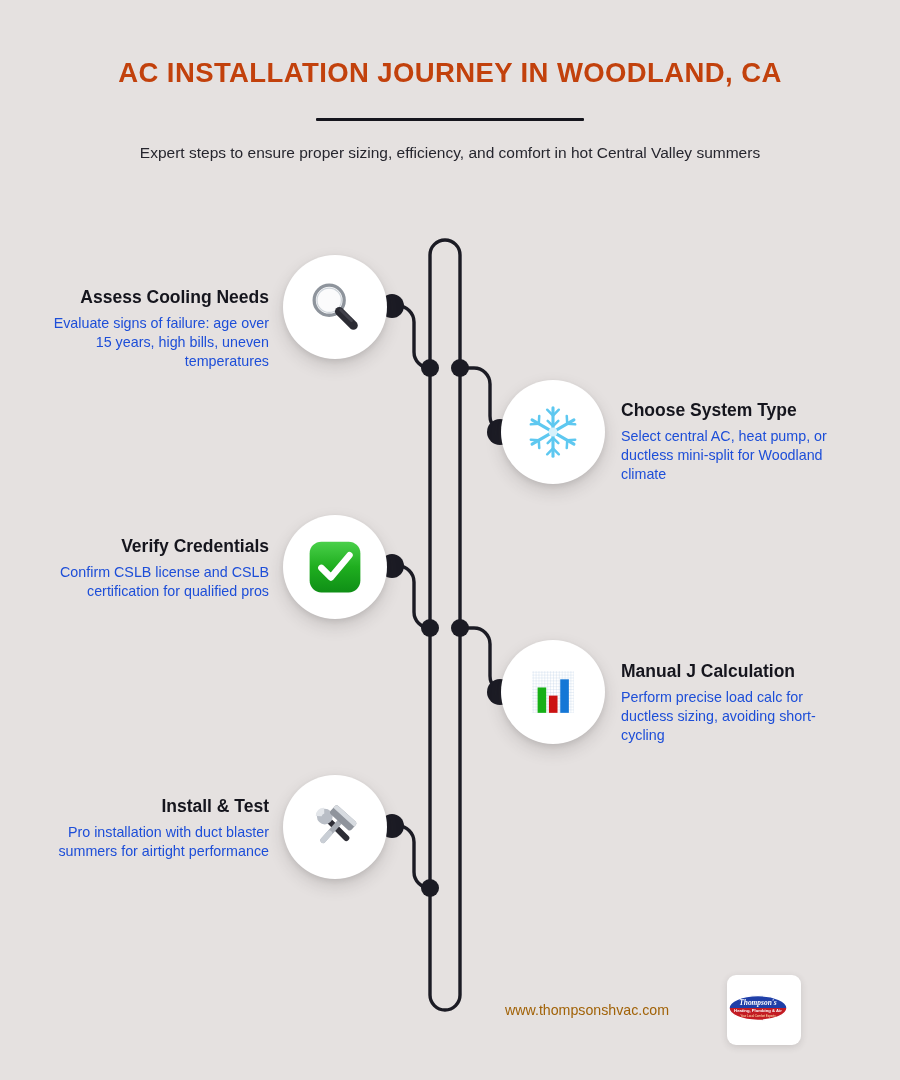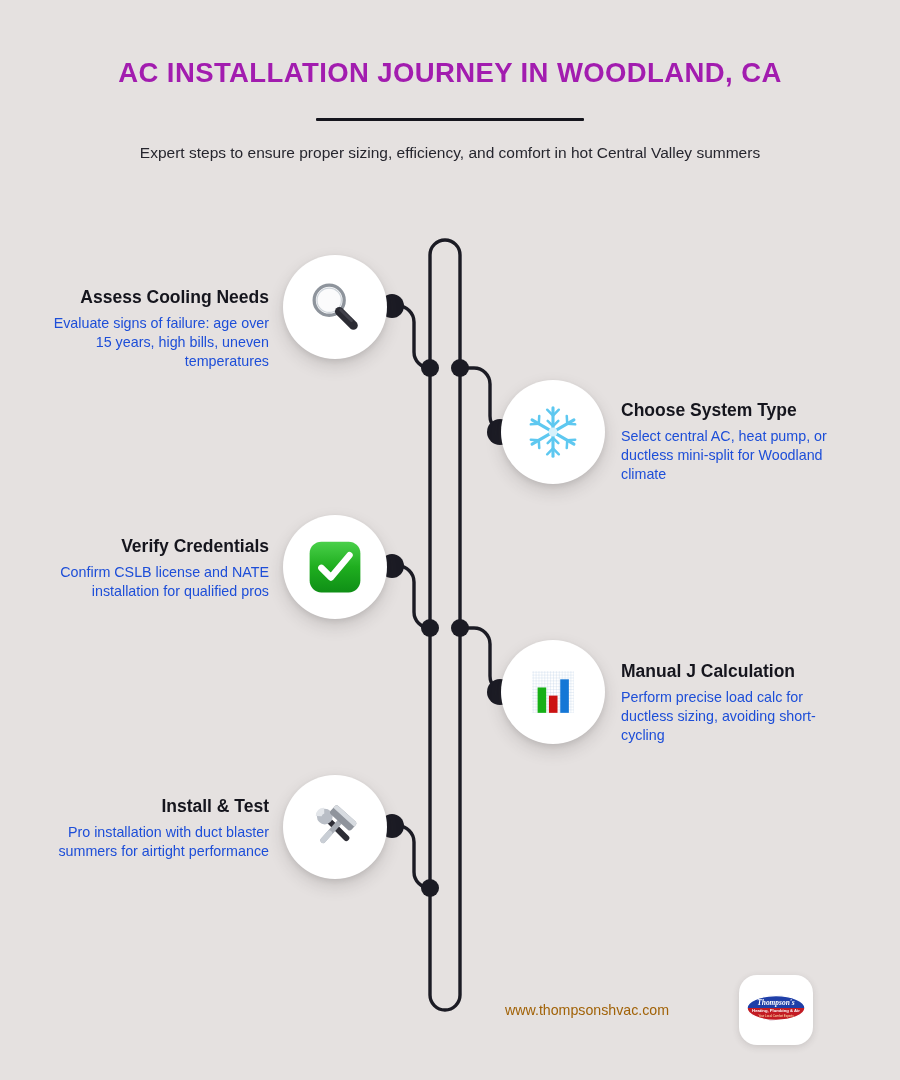--- a/index.html
+++ b/index.html
@@ -26,21 +26,21 @@
     position: absolute;
     top: 56px;
     left: 0;
     width: 900px;
     text-align: center;
   }
   .title {
     font-size: 27.5px;
     font-weight: bold;
     letter-spacing: 0.4px;
-    color: #a21caf;
+    color: #c2410c;
     margin: 0;
     line-height: 1.2;
   }
   .divider {
     width: 268px;
     height: 3px;
     background: #15151d;
     margin: 29px auto 0 auto;
     border-radius: 1px;
   }
@@ -120,26 +120,24 @@
   .brand-url {
     font-size: 14.2px;
     color: #a16207;
     margin: 0;
     white-space: nowrap;
   }
   .logo-card {
     width: 74px;
     height: 70px;
     background: #ffffff;
-    border-radius: 18px;
+    border-radius: 9px;
     box-shadow: 0 2px 7px rgba(60, 55, 55, 0.16);
     display: flex;
     align-items: center;
-    justify-content: center;
-    margin-left: 12px;
   }
 </style>
 </head>
 <body>
 
 <div id="infographic">
 
   <div class="header">
     <h1 class="title">AC INSTALLATION JOURNEY IN WOODLAND, CA</h1>
     <div class="divider"></div>
@@ -234,21 +232,21 @@
               <stop offset="1" stop-color="#0f8f16"></stop>
             </linearGradient>
           </defs>
           <rect x="4" y="4" width="56" height="56" rx="13" fill="url(#gchk)"></rect>
           <path d="M17,33 L27.5,43.5 L48,19" fill="none" stroke="#ffffff" stroke-width="7.2" stroke-linecap="round" stroke-linejoin="round"></path>
         </svg>
       </span>
     </div>
     <div class="step-text" style="left:37px; top:536px;">
       <p class="step-title">Verify Credentials</p>
-      <p class="step-desc">Confirm CSLB license and NATE installation for qualified pros</p>
+      <p class="step-desc">Confirm CSLB license and CSLB certification for qualified pros</p>
     </div>
   </div>
 
   <div class="step right">
     <div class="bubble" style="left:501px; top:640px;">
       <span>
         <svg width="58" height="58" viewBox="0 0 64 64">
           <defs>
             <pattern id="grid" width="3.2" height="3.2" patternUnits="userSpaceOnUse">
               <path d="M3.2,0 L0,0 L0,3.2" fill="none" stroke="#aec6e2" stroke-width="0.55"></path>

